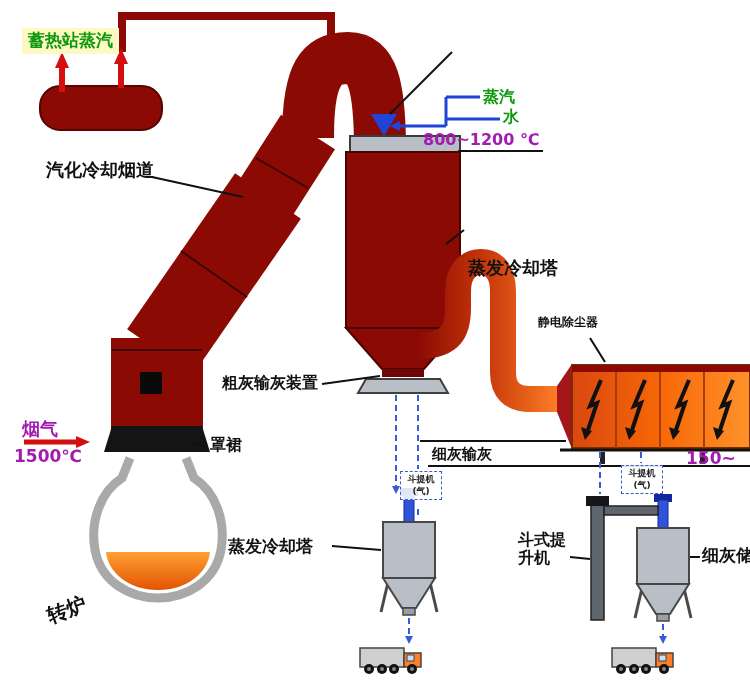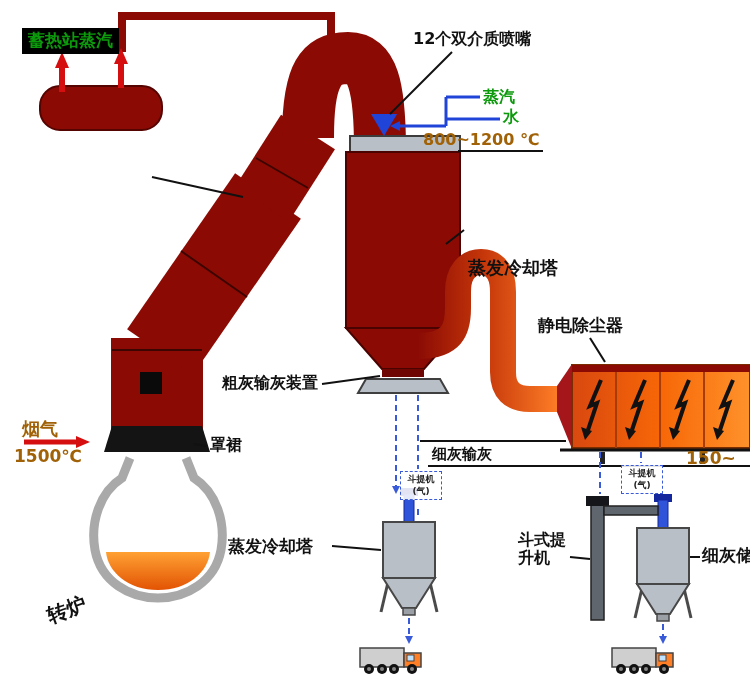--- a/index.html
+++ b/index.html
@@ -1,22 +1,22 @@
 <!DOCTYPE html>
 <html><head>
 <meta charset="utf-8">
 <style>
   html,body{margin:0;padding:0;background:#fff;}
   #stage{position:relative;width:750px;height:680px;background:#ffffff;overflow:hidden;
          font-family:"DejaVu Sans",sans-serif;}
   #stage svg{position:absolute;left:0;top:0;}
   .label{position:absolute;font-weight:bold;color:#111;white-space:nowrap;line-height:1.15;}
   .green{color:#0c9a0c;}
-  .red{color:#a16207;}
-  .patch{background:#000000;padding:3px 6px;}
+  .red{color:#a21caf;}
+  .patch{background:#fef9c3;padding:3px 6px;}
   .wrap{white-space:normal;}
   .rot{transform:rotate(-20deg);transform-origin:left top;}
   .note-box{position:absolute;border:1px dashed #3a5bd9;background:rgba(255,255,255,.88);
             font-size:9px;font-weight:bold;color:#222;text-align:center;line-height:1.3;
             white-space:normal;padding:2px 1px;}
 </style>
 </head>
 <body>
 
 <div id="stage">
@@ -178,32 +178,32 @@
     <line x1="332" y1="546" x2="381" y2="550"></line>
     <line x1="570" y1="557" x2="590" y2="559"></line>
     <line x1="700" y1="557" x2="690" y2="557"></line>
     <line x1="458" y1="151" x2="543" y2="151"></line>
     <line x1="420" y1="441" x2="566" y2="441"></line>
   </g>
 </svg>
 
 <div class="label patch green" style="left:22px;top:28px;font-size:17px;">蓄热站蒸汽</div>
 
-<div class="label" style="left:413px;top:30px;font-size:16px;">12个双介质喷嘴</div>
 
 <div class="label green" style="left:483px;top:88px;font-size:16px;">蒸汽</div>
 
 <div class="label green" style="left:503px;top:108px;font-size:16px;">水</div>
 
 <div class="label red" style="left:423px;top:131px;font-size:16px;">800~1200 ℃</div>
 
+<div class="label" style="left:46px;top:160px;font-size:18px;">汽化冷却烟道</div>
 
 <div class="label" style="left:468px;top:214px;font-size:18px;margin-top:44px;">蒸发冷却塔</div>
 
-<div class="label" style="left:538px;top:316px;font-size:17px;">静电除尘器</div>
+<div class="label" style="left:538px;top:316px;font-size:12px;">静电除尘器</div>
 
 <div class="label" style="left:222px;top:374px;font-size:16px;">粗灰输灰装置</div>
 
 
 <div class="label" style="left:432px;top:446px;font-size:15px;">细灰输灰</div>
 
 <div class="label red" style="left:686px;top:449px;font-size:17px;">150~</div>
 
 <div class="label red" style="left:22px;top:419px;font-size:18px;">烟气</div>
 

